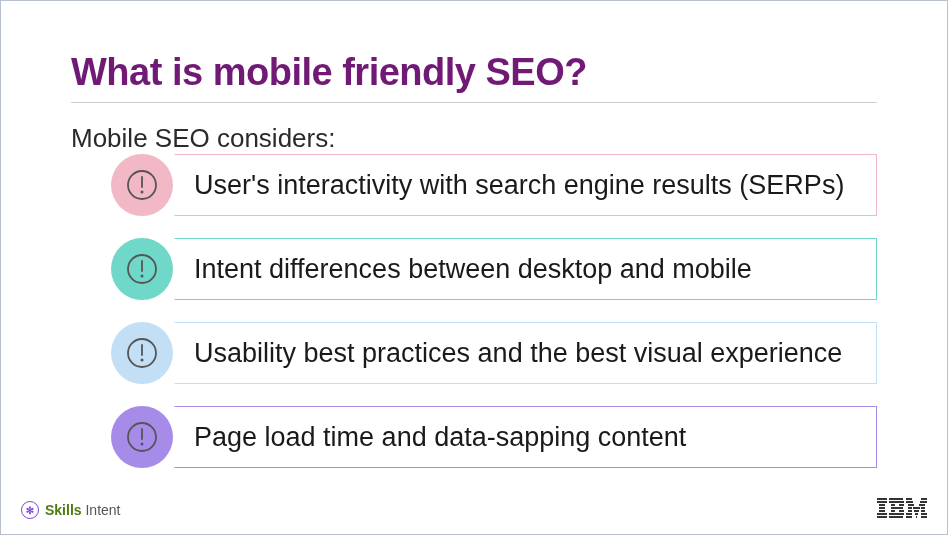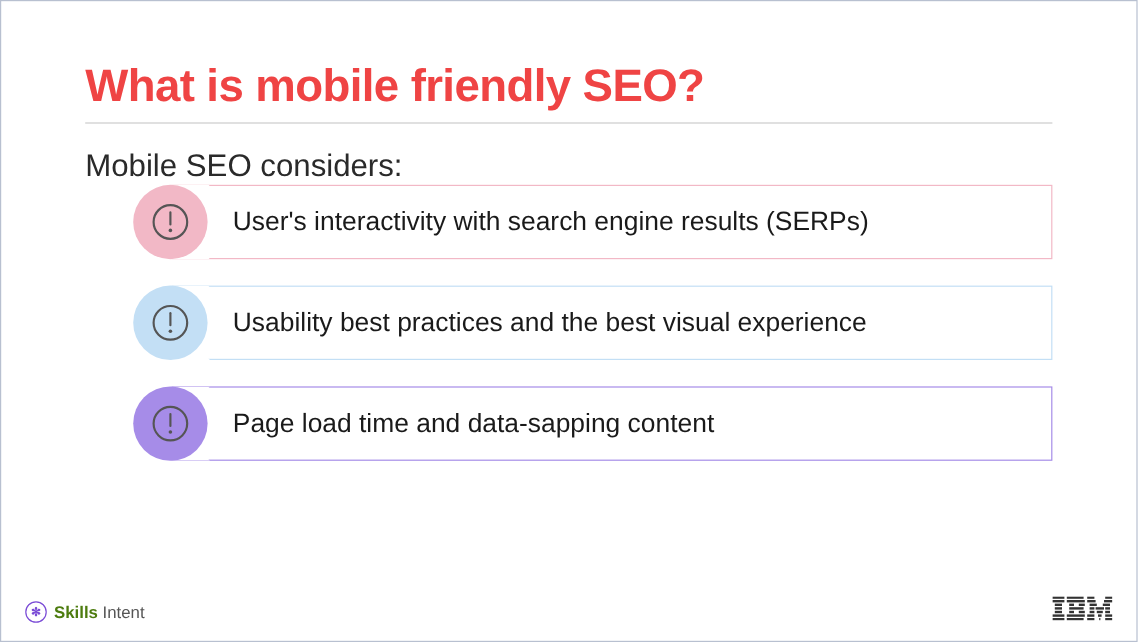--- a/index.html
+++ b/index.html
@@ -15,21 +15,21 @@
       position: relative;
       border: 1px solid #b8c0d0;
       overflow: hidden;
     }
     .slide {
       padding: 50px 70px 0 70px;
     }
     .title {
       font-size: 38px;
       font-weight: 700;
-      color: #ef4444;
+      color: #701a75;
       margin-bottom: 8px;
       letter-spacing: -0.5px;
     }
     .title-underline {
       border: none;
       border-top: 1px solid #ccc;
       margin-bottom: 20px;
     }
     .subtitle {
       font-size: 26px;
@@ -65,21 +65,21 @@
     }
     .item-box {
       flex: 1;
       height: 62px;
       display: flex;
       align-items: center;
       padding-left: 50px;
       margin-left: -30px;
       border: 1px solid;
       background: #ffffff;
-      font-size: 22px;
+      font-size: 27px;
       color: #1a1a1a;
       position: relative;
     }
     .item-box::before {
       content: '';
       position: absolute;
       left: -1px;
       top: -1px;
       bottom: -1px;
       width: 32px;
@@ -151,20 +151,32 @@
           <circle cx="17" cy="17" r="14" fill="none" stroke="#555" stroke-width="1.8"></circle>
           <line x1="17" y1="9" x2="17" y2="19" stroke="#555" stroke-width="1.8" stroke-linecap="round"></line>
           <circle cx="17" cy="24" r="1.5" fill="#555"></circle>
         </svg>
       </div>
       <div class="item-box">
         <span>User's interactivity with search engine results (SERPs)</span>
       </div>
     </div>
 
+    <div class="item-row row-2">
+      <div class="icon-circle">
+        <svg class="icon-inner" width="34" height="34" viewBox="0 0 34 34">
+          <circle cx="17" cy="17" r="14" fill="none" stroke="#555" stroke-width="1.8"></circle>
+          <line x1="17" y1="9" x2="17" y2="19" stroke="#555" stroke-width="1.8" stroke-linecap="round"></line>
+          <circle cx="17" cy="24" r="1.5" fill="#555"></circle>
+        </svg>
+      </div>
+      <div class="item-box">
+        <span>Intent differences between desktop and mobile</span>
+      </div>
+    </div>
 
     <div class="item-row row-4">
       <div class="icon-circle">
         <svg class="icon-inner" width="34" height="34" viewBox="0 0 34 34">
           <circle cx="17" cy="17" r="14" fill="none" stroke="#555" stroke-width="1.8"></circle>
           <line x1="17" y1="9" x2="17" y2="19" stroke="#555" stroke-width="1.8" stroke-linecap="round"></line>
           <circle cx="17" cy="24" r="1.5" fill="#555"></circle>
         </svg>
       </div>
       <div class="item-box">

